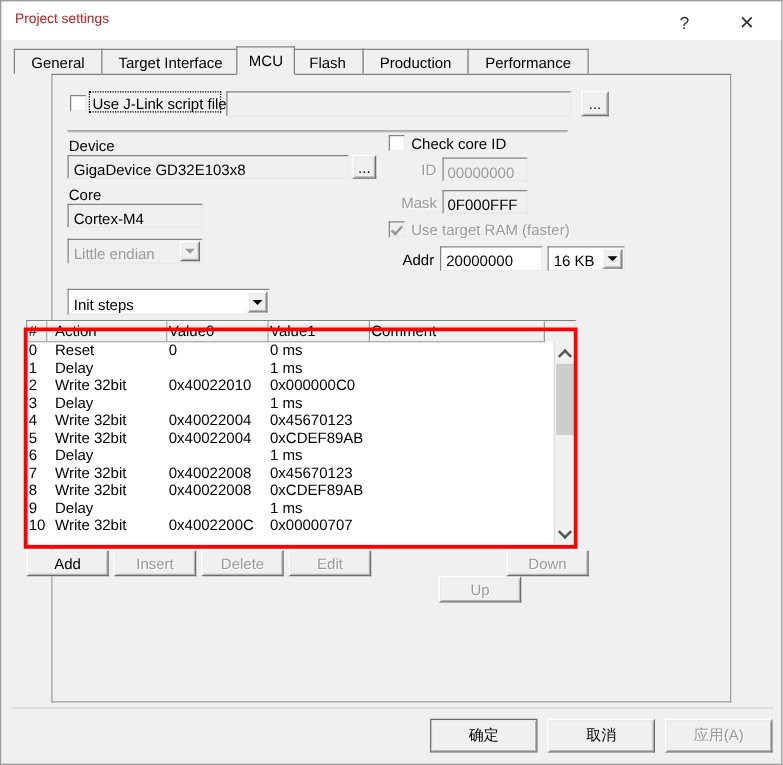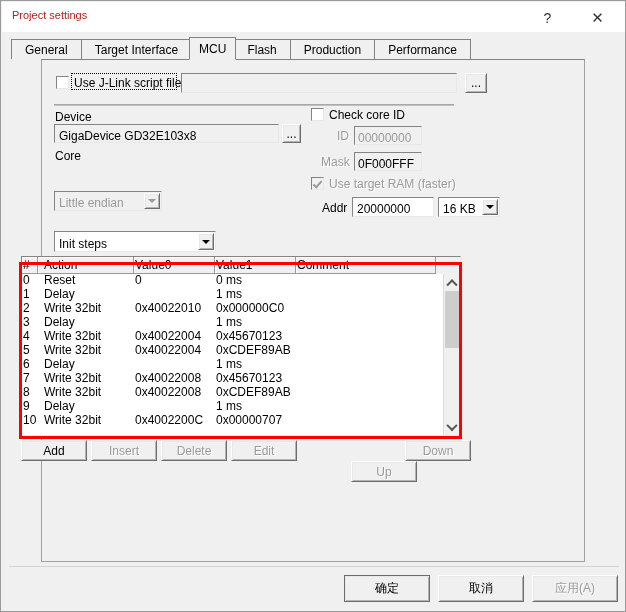--- a/index.html
+++ b/index.html
@@ -333,20 +333,23 @@
 
     <div class="hsep" style="left:12px;top:44px;width:400px;"></div>
 
     <div class="lbl" style="left:13px;top:50px;">Device</div>
     <div class="sunken-gray" style="position:absolute;left:12px;top:64px;width:225px;height:19px;">
       <span class="fieldtext" style="left:4px;top:5px;">GigaDevice GD32E103x8</span>
     </div>
     <div class="btn" style="position:absolute;left:240px;top:64px;width:19px;height:19px;">...</div>
 
     <div class="lbl" style="left:13px;top:89px;">Core</div>
+    <div class="sunken-gray" style="position:absolute;left:12px;top:103px;width:108px;height:19px;">
+      <span class="fieldtext" style="left:4px;top:5px;">Cortex-M4</span>
+    </div>
     <div class="combo dim" style="left:12px;top:131px;width:108px;height:20px;">
       <span class="fieldtext dim" style="left:4px;top:5px;color:#9a9a9a;">Little endian</span>
       <span class="combo-arrow">
           <span class="tri-down dim"></span>
         </span>
     </div>
 
     <div class="chk" style="position:absolute;left:269px;top:48px;"></div>
     <div class="lbl" style="left:287px;top:48px;">Check core ID</div>
 

